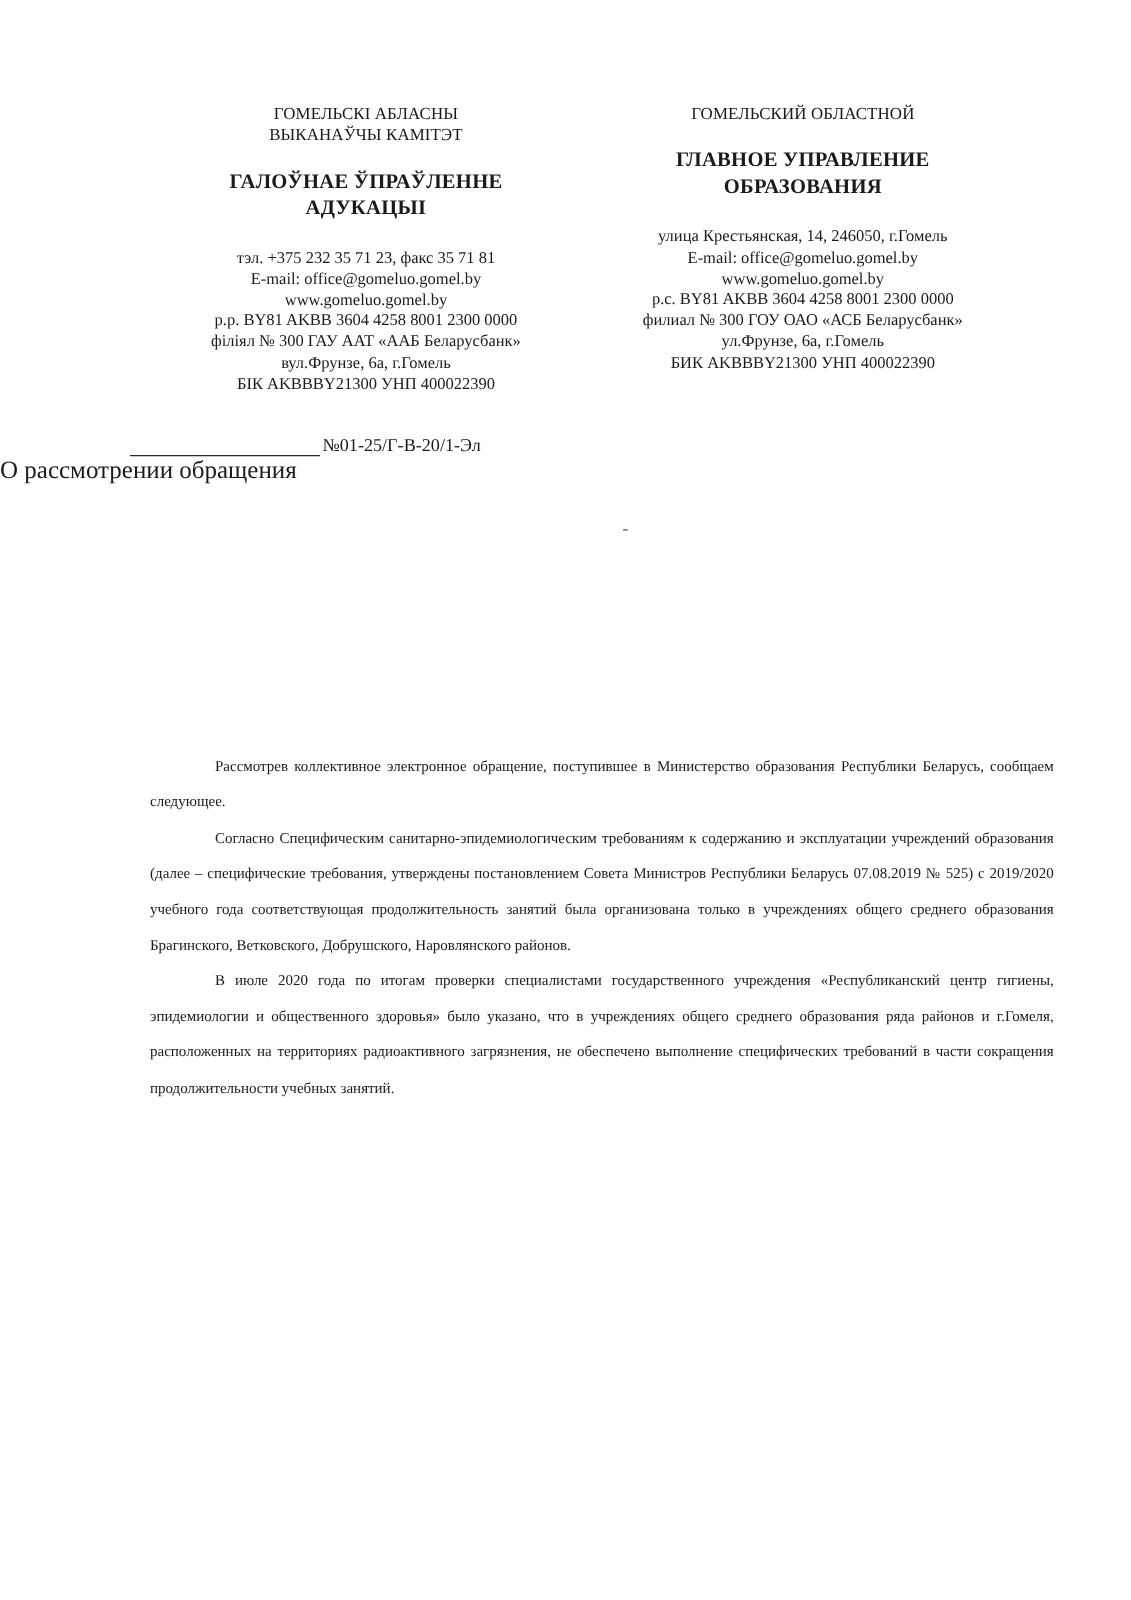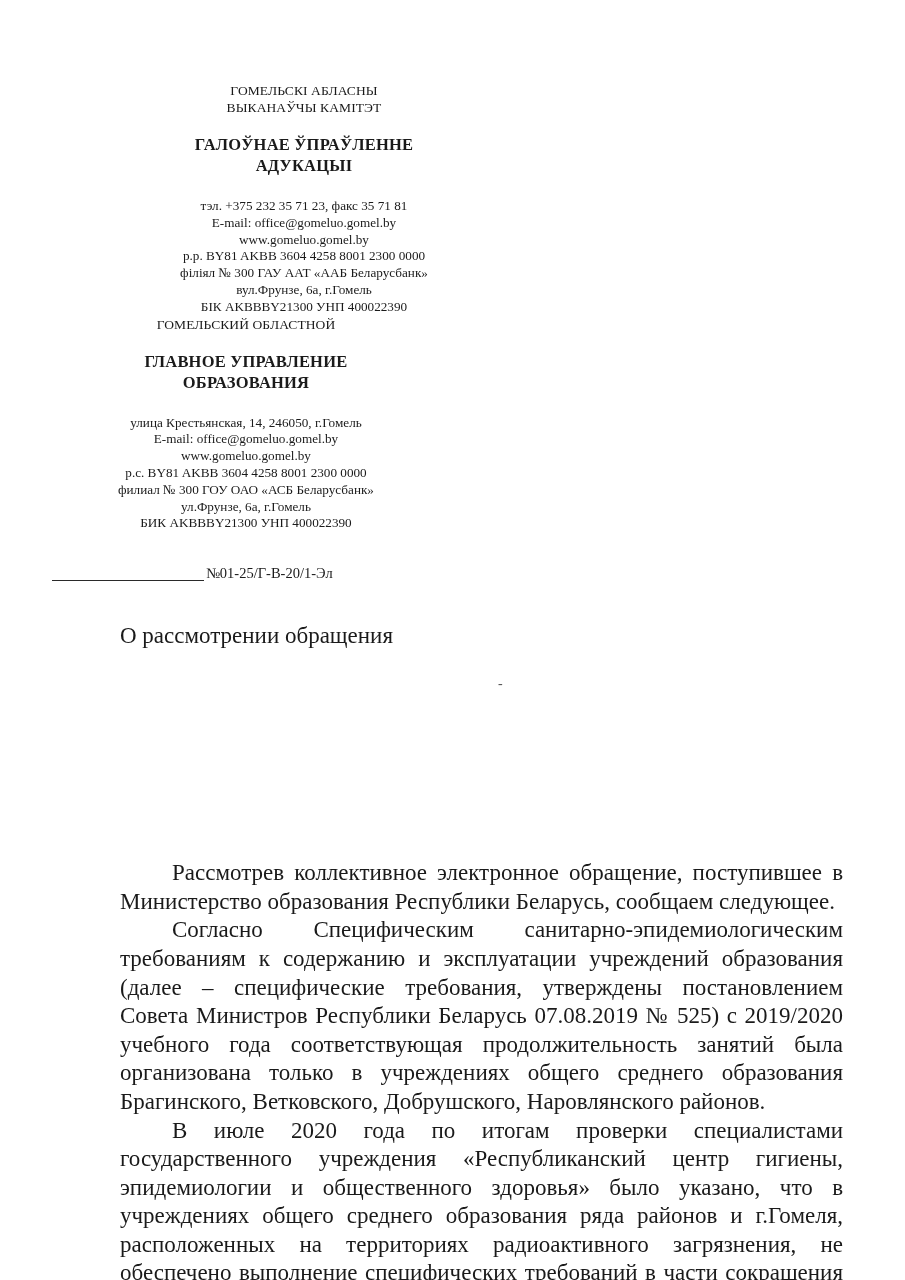--- a/index.html
+++ b/index.html
@@ -19,21 +19,21 @@
     width: 905px;
     height: 1280px;
     position: relative;
     box-sizing: border-box;
     padding: 0;
   }
 
   
   .letterhead {
     display: flex;
-    flex-direction: column;
+    flex-direction: row;
     justify-content: center;
     padding: 82px 60px 0 60px;
     box-sizing: border-box;
   }
   .head-col {
     width: 372px;
     text-align: center;
   }
   .head-col.left { margin-left: 58px; }
   .head-col.right { margin-right: 28px; }
@@ -54,41 +54,39 @@
     margin-top: 22px;
   }
   .contacts div {
     font-size: 13.2px;
     line-height: 16.8px;
   }
 
   
   .refline-wrap {
     margin-top: 34px;
-    padding-left: 52px;
+    padding-left: 104px;
     display: flex;
     align-items: flex-end;
   }
   .ref-rule {
     display: inline-block;
     width: 152px;
     border-bottom: 1px solid #2a2a2a;
     height: 13px;
   }
   .ref-number {
     font-size: 14.5px;
     line-height: 15px;
     margin-left: 2px;
   }
 
   
   .subject {
-    margin-top: 44px;
-    padding-left: 120px;
-    font-size: 23px;
+    font-size: 20px;
     line-height: 22px;
   }
 
   
   .addressee {
     margin-top: 30px;
     padding-left: 496px;
     font-size: 17.5px;
     line-height: 25px;
   }
@@ -99,21 +97,21 @@
     font-size: 14px;
     color: #555;
     line-height: 10px;
   }
 
   
   .body-text {
     margin-top: 170px;
     padding: 0 62px 0 120px;
     text-align: justify;
-    font-size: 23px;
+    font-size: 12px;
     line-height: 28.6px;
   }
   .body-text p {
     margin: 0;
     text-indent: 52px;
     text-align: justify;
   }
   .body-text p:last-child { text-align: justify; }
 </style>
 </head>

